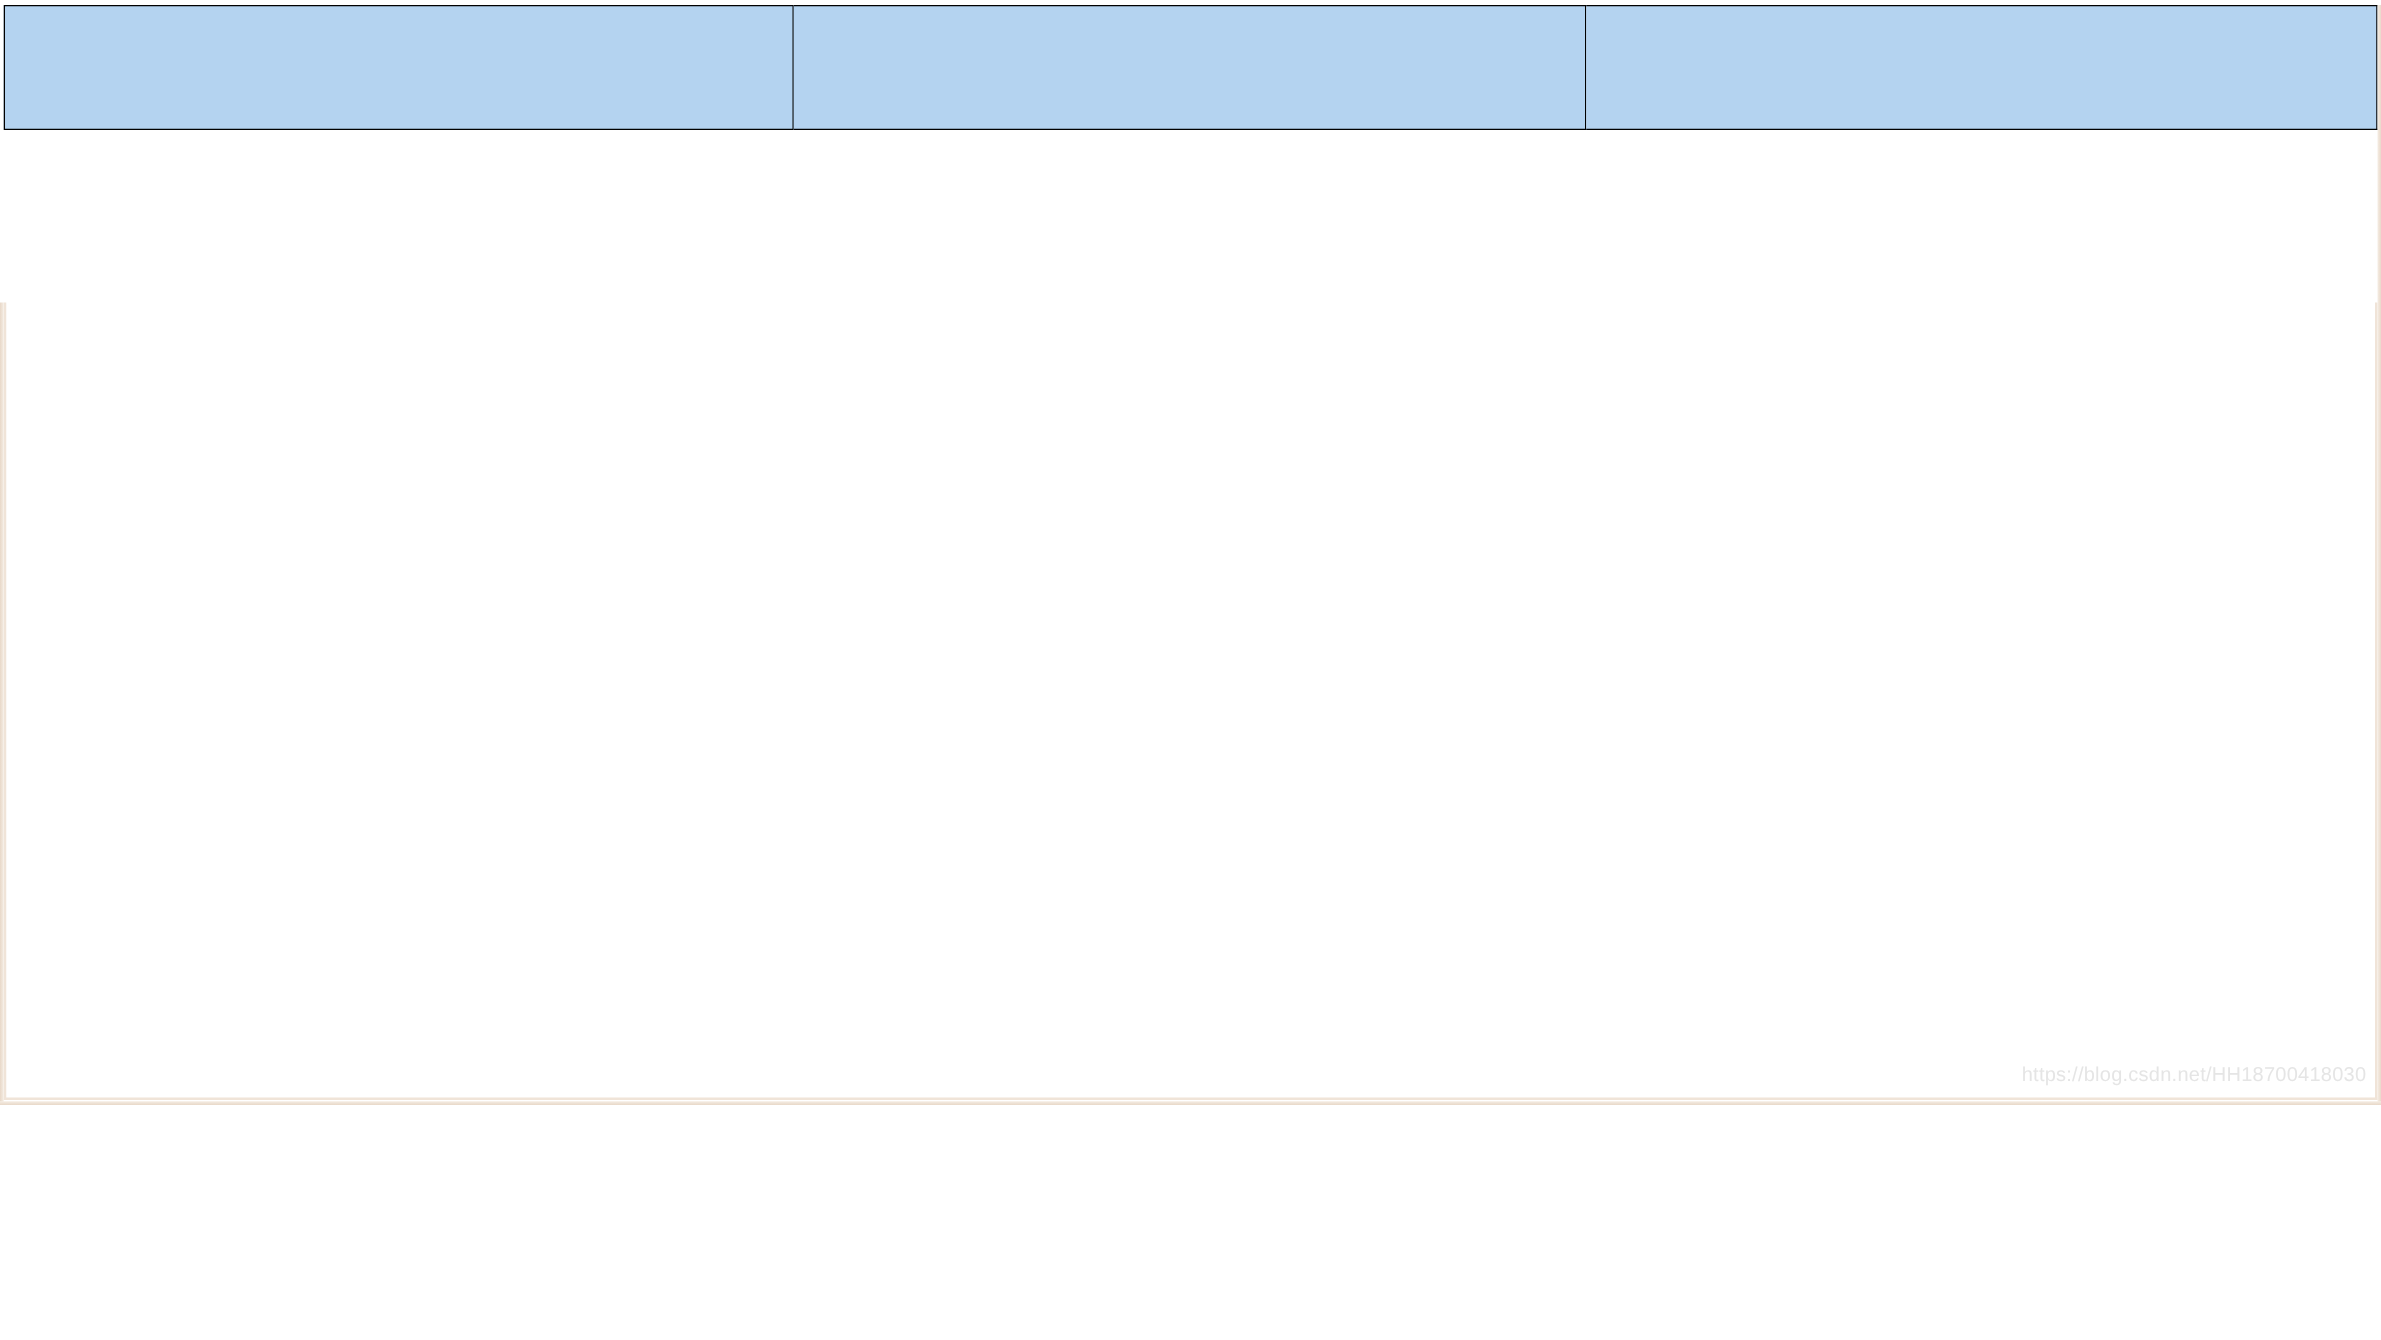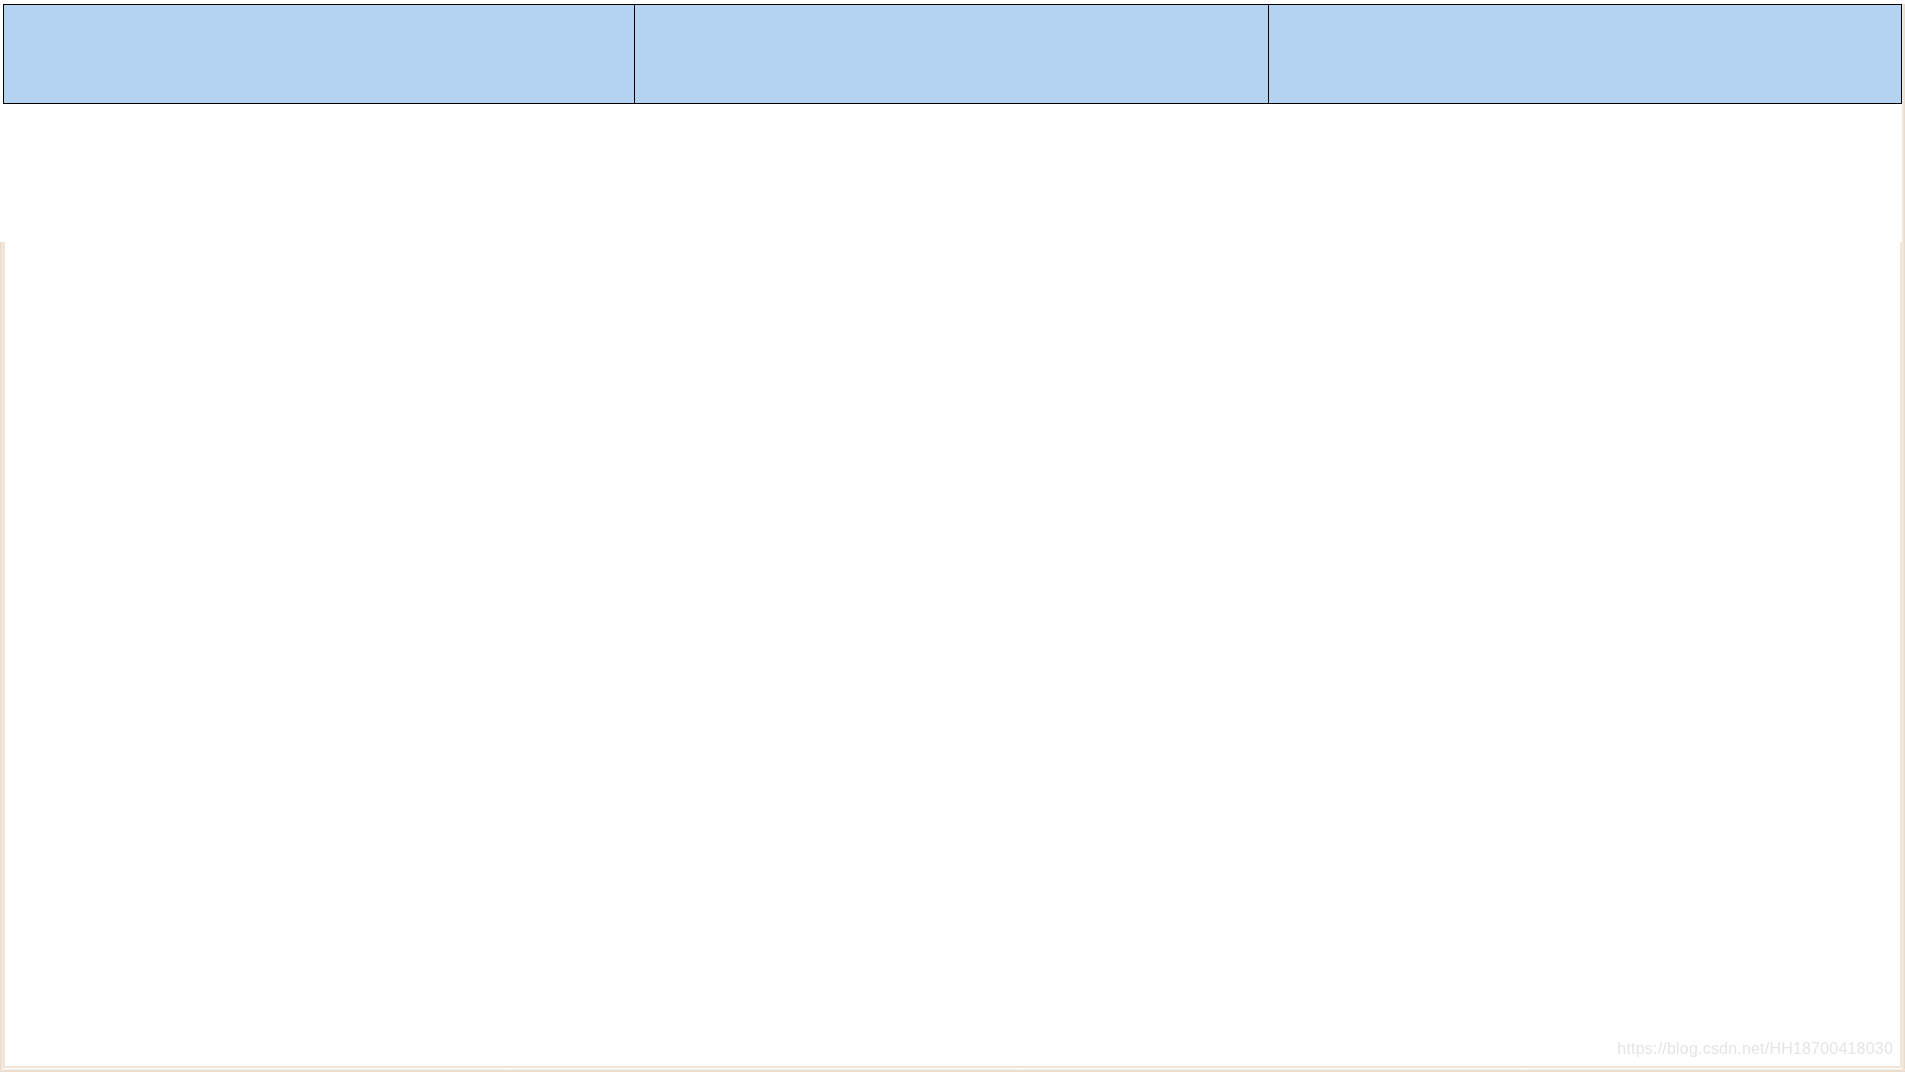--- a/index.html
+++ b/index.html
@@ -11,21 +11,21 @@
     html, body {
       width: 1905px;
       height: 1072px;
       background: #ffffff;
       font-family: Arial, sans-serif;
       overflow: hidden;
     }
     
     .page-container {
       width: 1905px;
-      height: 1072px;
+      height: 884px;
       position: relative;
       background: #ffffff;
     }
     
     .table-header-row {
       position: absolute;
       top: 4px;
       left: 3px;
       right: 3px;
       height: 100px;

